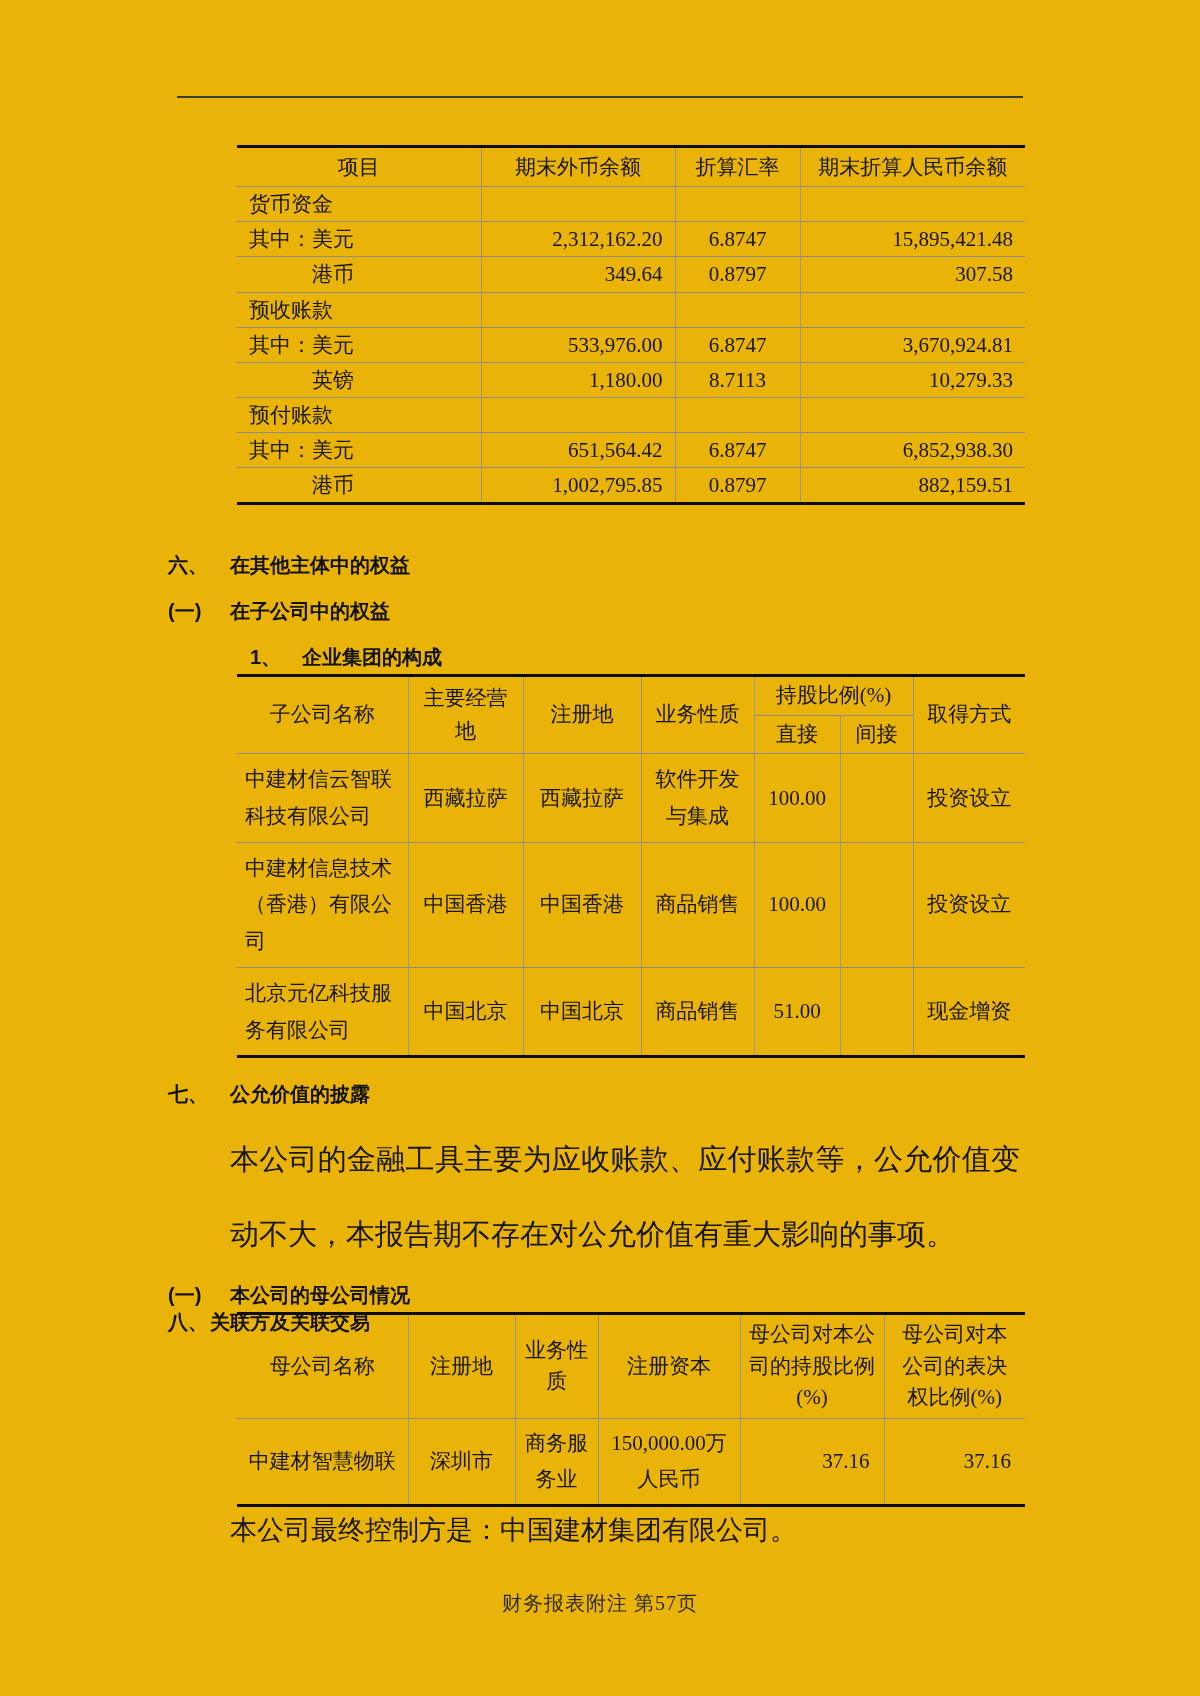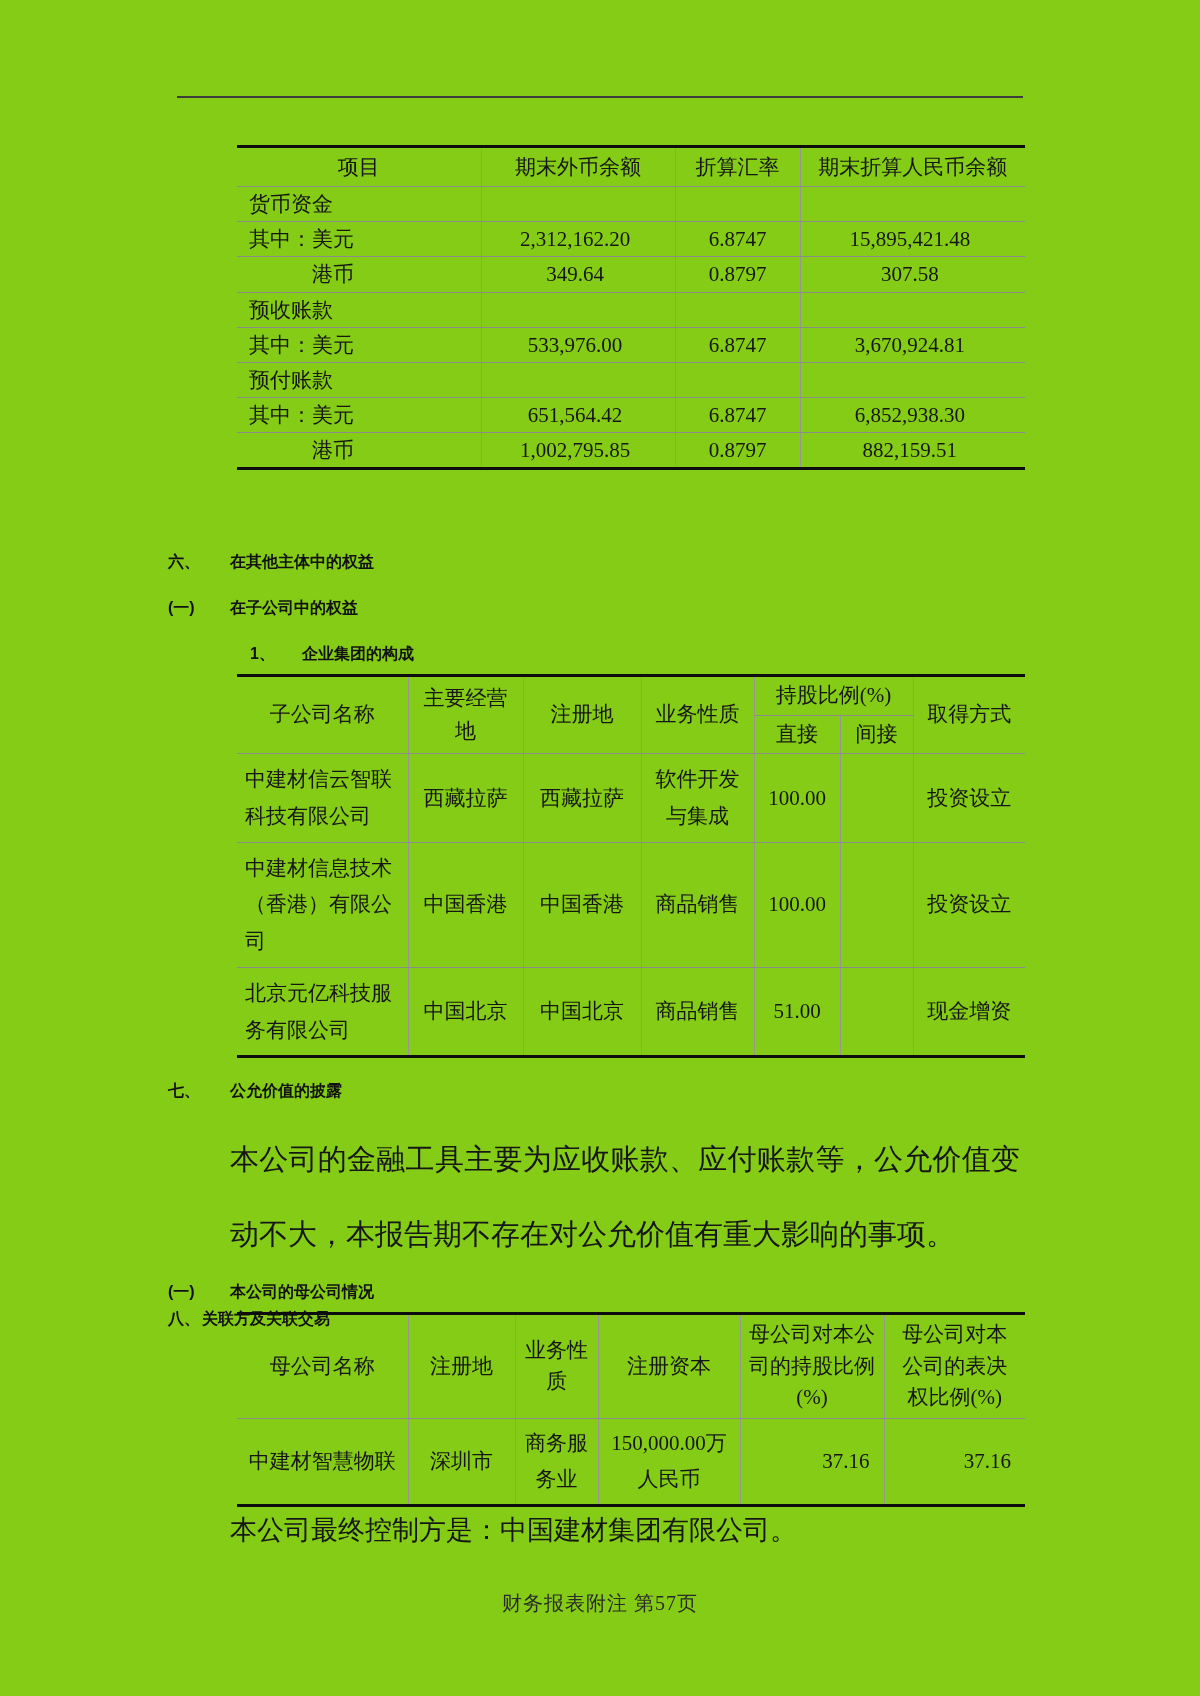--- a/index.html
+++ b/index.html
@@ -1,19 +1,19 @@
 <!DOCTYPE html>
 <html><head>
 <meta charset="utf-8">
 <style>
   html,body{margin:0;padding:0;background:#ffffff;}
   .page{
     position:relative;
     width:1200px;height:1696px;
-    background:#84cc16;
+    background:#eab308;
     color:#161616;
     font-family:"Liberation Serif","DejaVu Serif",serif;
     overflow:hidden;
   }
   .top-rule{
     position:absolute;left:177px;top:96px;width:846px;height:0;
     border-top:2px solid #3c3c3c;
   }
   
   table.doc{
@@ -32,27 +32,27 @@
     overflow:hidden;
   }
   table.doc .c0{border-left:none;}
   table.doc tr.last td{border-bottom:none;}
   
   .tbl-currency{position:absolute;left:237px;top:145px;width:788px;}
   .tbl-currency th{padding:7px 6px;text-align:center;line-height:1.15;}
   .tbl-currency td{padding:5px 6px;line-height:1.15;height:24px;}
   .tbl-currency td.item{text-align:left;padding-left:12px;margin-top:46px;}
   .tbl-currency td.item.ind{padding-left:75px;}
-  .tbl-currency td.num{text-align:center;padding-right:12px;}
+  .tbl-currency td.num{text-align:right;padding-right:12px;}
   .tbl-currency td.rate{text-align:center;}
   
   .hd{
     position:absolute;left:168px;
     font-family:"Liberation Sans","DejaVu Sans",sans-serif;
-    font-weight:bold;font-size:16px;color:#111;
+    font-weight:bold;font-size:20px;color:#111;
     white-space:nowrap;
   }
   .hd .num{display:inline-block;width:62px;}
   .hd.compact .num{width:auto;margin-right:2px;}
   .hd-sub3{left:250px;}
   .hd-sub3 .num{width:52px;}
   
   .tbl-subsidiary{position:absolute;left:237px;top:674px;width:788px;}
   .tbl-subsidiary th{padding:2px 8px;text-align:center;line-height:1.6;}
   .tbl-subsidiary td{padding:7px 8px;text-align:center;line-height:1.75;}
@@ -122,20 +122,26 @@
       <td class="c0 item">预收账款</td>
       <td class="num"></td>
       <td class="rate"></td>
       <td class="num"></td>
     </tr>
     <tr>
       <td class="c0 item">其中：美元</td>
       <td class="num">533,976.00</td>
       <td class="rate">6.8747</td>
       <td class="num">3,670,924.81</td>
+    </tr>
+    <tr>
+      <td class="c0 item ind">英镑</td>
+      <td class="num">1,180.00</td>
+      <td class="rate">8.7113</td>
+      <td class="num">10,279.33</td>
     </tr>
     <tr>
       <td class="c0 item">预付账款</td>
       <td class="num"></td>
       <td class="rate"></td>
       <td class="num"></td>
     </tr>
     <tr>
       <td class="c0 item">其中：美元</td>
       <td class="num">651,564.42</td>

